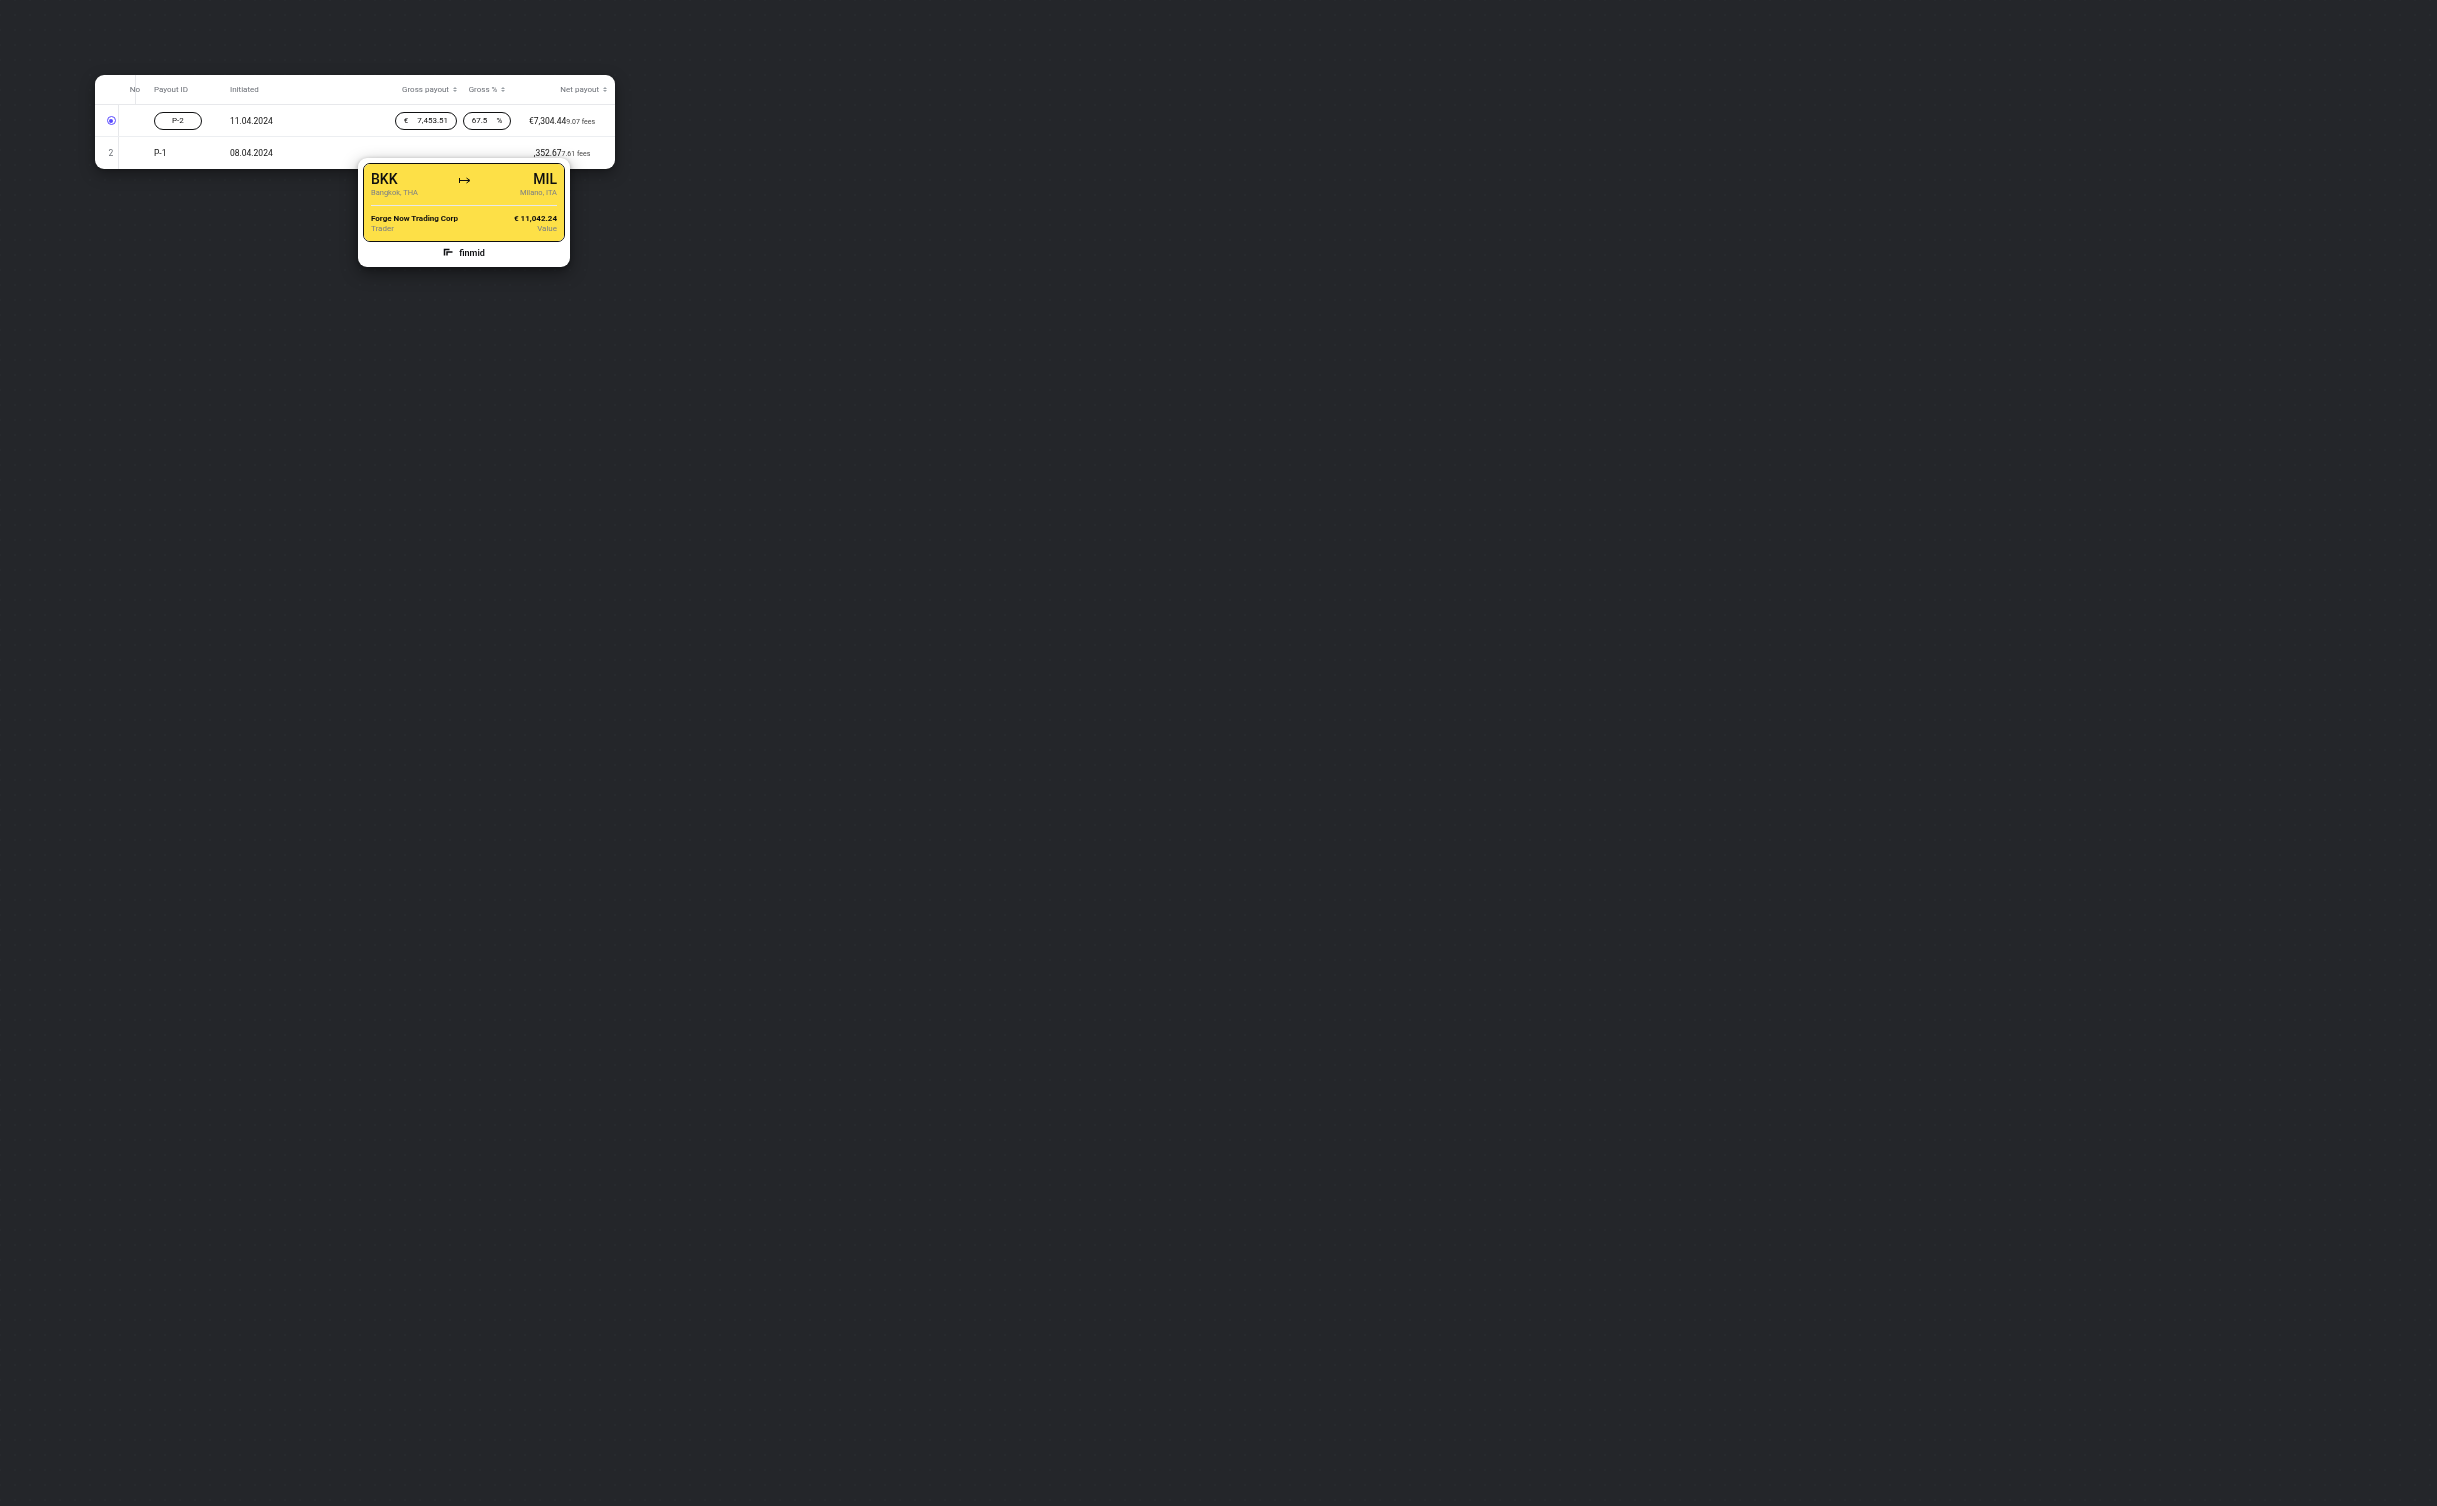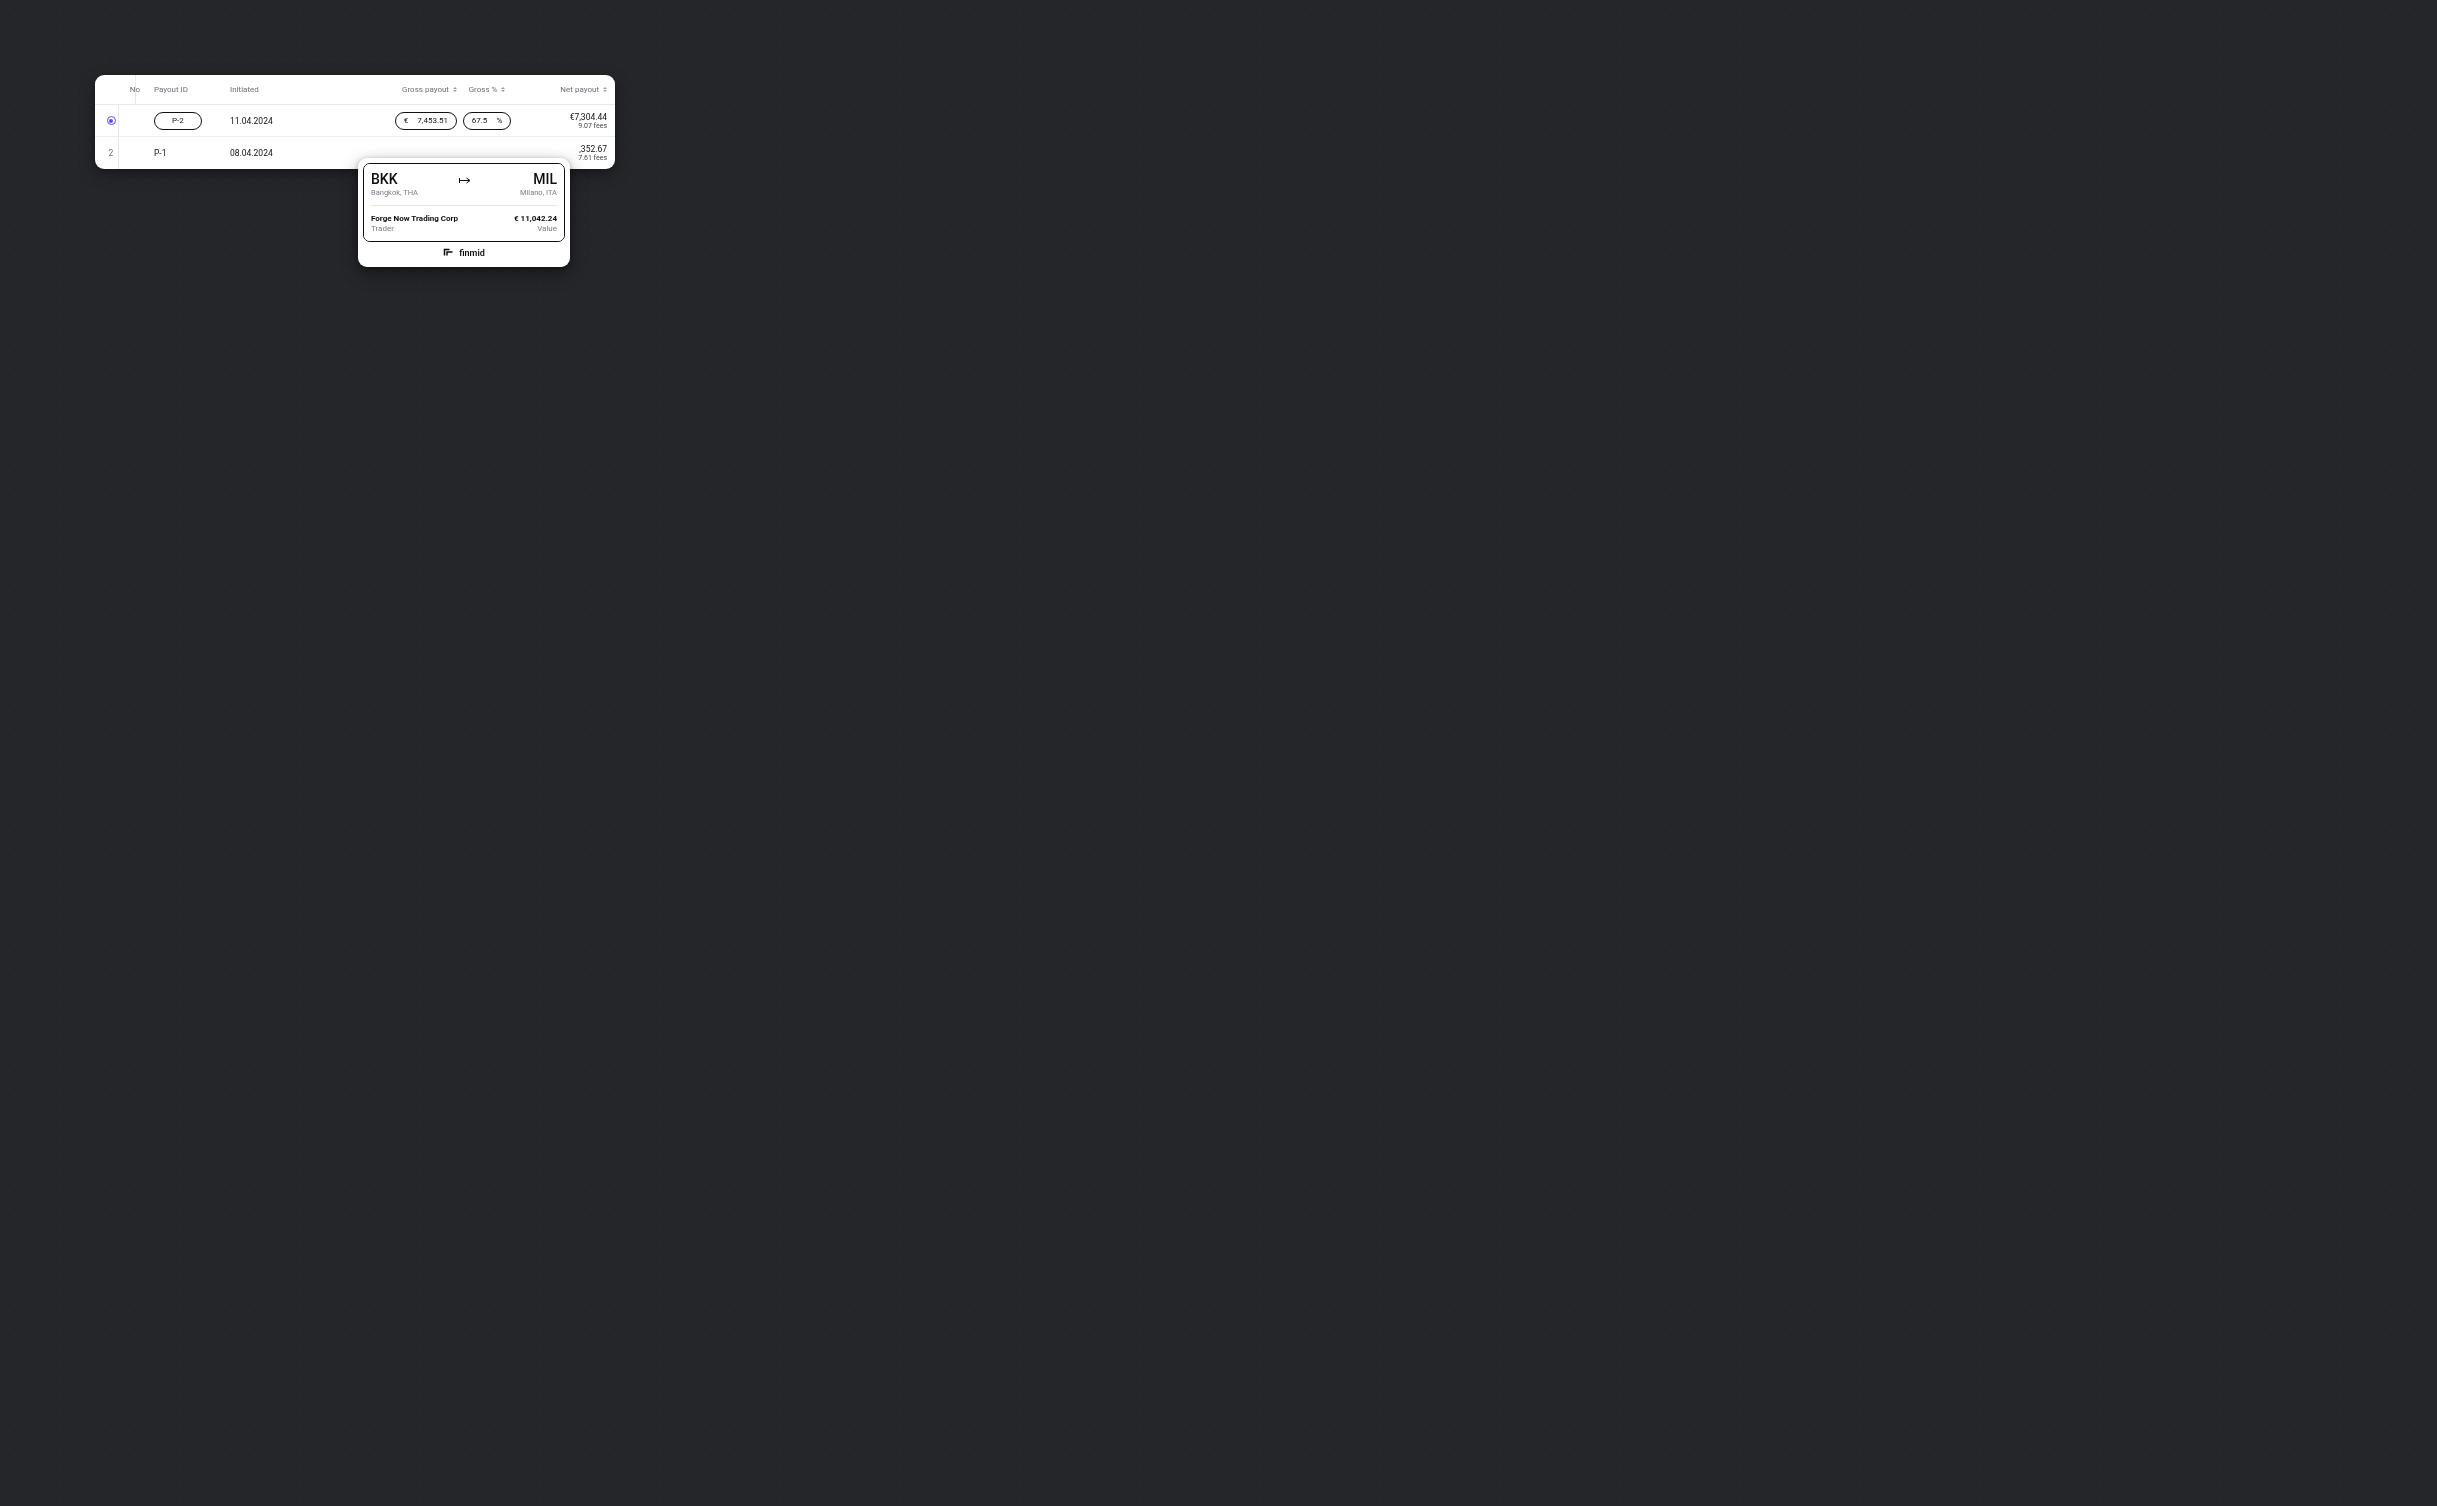--- a/index.html
+++ b/index.html
@@ -155,21 +155,21 @@
     padding: 0 8px;
     border: 0.8px solid #101112;
     border-radius: 502px;
     font-size: 8px;
   }
   .chip .sym { font-size:8px; color:#111; }
 
   .gpct-cell { display:flex; justify-content:center; }
 
   .net-cell {
-    display:flex; flex-direction:column; align-items:flex-end; justify-content:center; gap:0;
+    display:flex; flex-direction:row; align-items:flex-end; justify-content:center; gap:0;
   }
   .net-amount { font-size: 8.5px; color:#111; }
   .net-fees { font-size: 7px; color:#444; }
 
   
   .card {
     position: absolute;
     left: 358px; top: 158px;
     width: 212px;
     background: #fff;
@@ -219,21 +219,21 @@
   .route {
     position:absolute;
     left:103px; top:32px;
     width:20px; height:60px;
     border-left: 1.5px dashed #5849ff;
     border-bottom: 1.5px dashed transparent;
     transform: rotate(-18deg);
     transform-origin: top left;
   }
   .card-body {
-    background:#ffffff;
+    background:#fde047;
     padding: 7px 7px 8px 7px;
   }
   .row-codes {
     display:flex; align-items:center; justify-content:space-between;
     font-size: 14px; color:#0d0e10; font-weight:500;
   }
   .arrow-icon { color:#0d0e10; }
   .row-cities {
     display:flex; align-items:center; justify-content:space-between;
     color:#7a7e85; font-size:7.5px; margin-top:1px;

